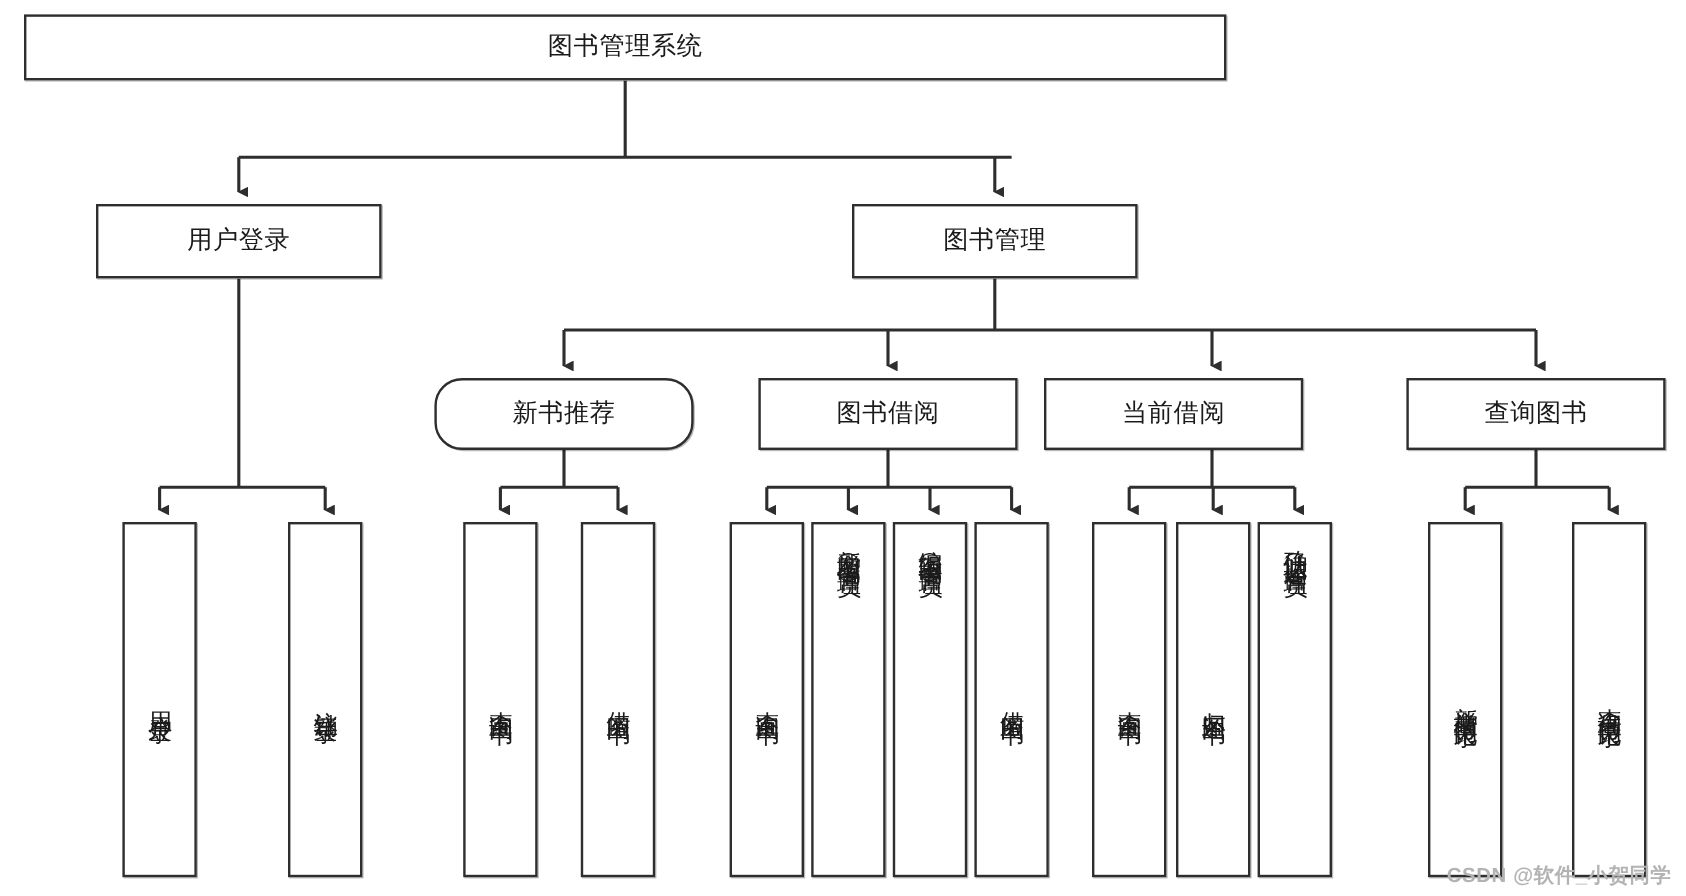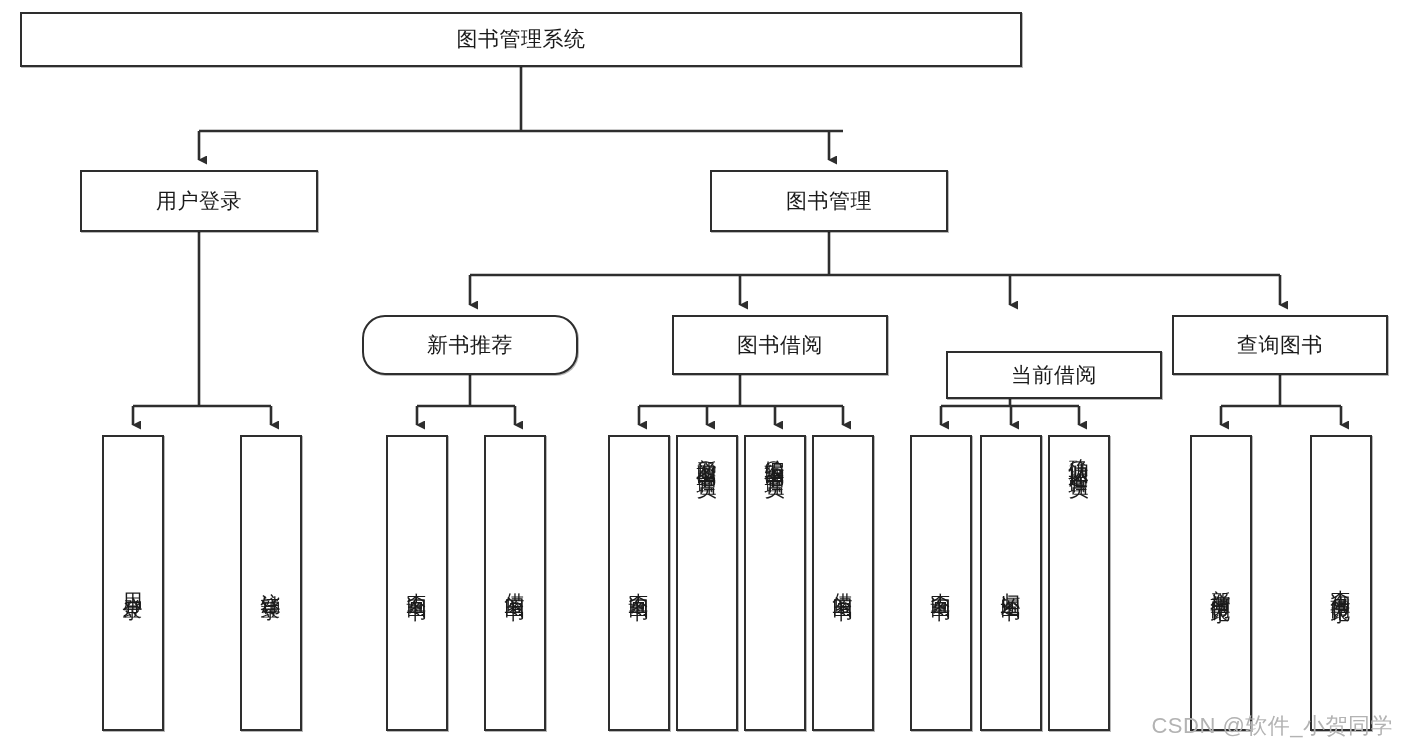--- a/index.html
+++ b/index.html
@@ -57,25 +57,26 @@
     line-height: 1;
   }
   .node-box.leaf.centered {
     align-items: center;
     padding-top: 0;
   }
   #watermark {
     position: absolute;
     right: 12px;
     bottom: 6px;
-    font-size: 22px;
+    font-size: 17px;
     color: #b3b3b3;
     letter-spacing: 0.5px;
     white-space: nowrap;
     pointer-events: none;
+    font-weight: bold;
   }
 </style>
 </head>
 <body>
 
 <div id="diagram-root">
 
   <svg id="tree-svg" viewBox="0 0 1405 747" xmlns="http://www.w3.org/2000/svg">
     <defs>
       <marker id="arrowhead" markerWidth="9" markerHeight="9" refX="4.5" refY="8" orient="auto" markerUnits="userSpaceOnUse">
@@ -151,24 +152,24 @@
   <div class="node-box" id="node-l2-0" style="left: 80px; top: 170px; width: 238px; height: 62px;">
     <span class="node-label">用户登录</span>
   </div>
   <div class="node-box" id="node-l2-1" style="left: 710px; top: 170px; width: 238px; height: 62px;">
     <span class="node-label">图书管理</span>
   </div>
 
   <div class="node-box" id="node-l3-0" style="left: 362px; top: 315px; width: 216px; height: 60px; border-radius: 23px;">
     <span class="node-label">新书推荐</span>
   </div>
-  <div class="node-box" id="node-l3-1" style="left: 632px; top: 315px; width: 216px; height: 60px; margin-left: 40px;">
+  <div class="node-box" id="node-l3-1" style="left: 632px; top: 315px; width: 216px; height: 60px;">
     <span class="node-label">图书借阅</span>
   </div>
-  <div class="node-box" id="node-l3-2" style="left: 946px; top: 315px; width: 216px; height: 48px; margin-top: 36px;">
+  <div class="node-box" id="node-l3-2" style="left: 870px; top: 315px; width: 216px; height: 60px;">
     <span class="node-label">当前借阅</span>
   </div>
   <div class="node-box" id="node-l3-3" style="left: 1172px; top: 315px; width: 216px; height: 60px;">
     <span class="node-label">查询图书</span>
   </div>
 
   <div class="node-box leaf centered" id="node-leaf-0" style="left: 102px; top: 435px; width: 62px; height: 296px;">
     <span class="node-label">用户登录</span>
   </div>
   <div class="node-box leaf centered" id="node-leaf-1" style="left: 240px; top: 435px; width: 62px; height: 296px;">

